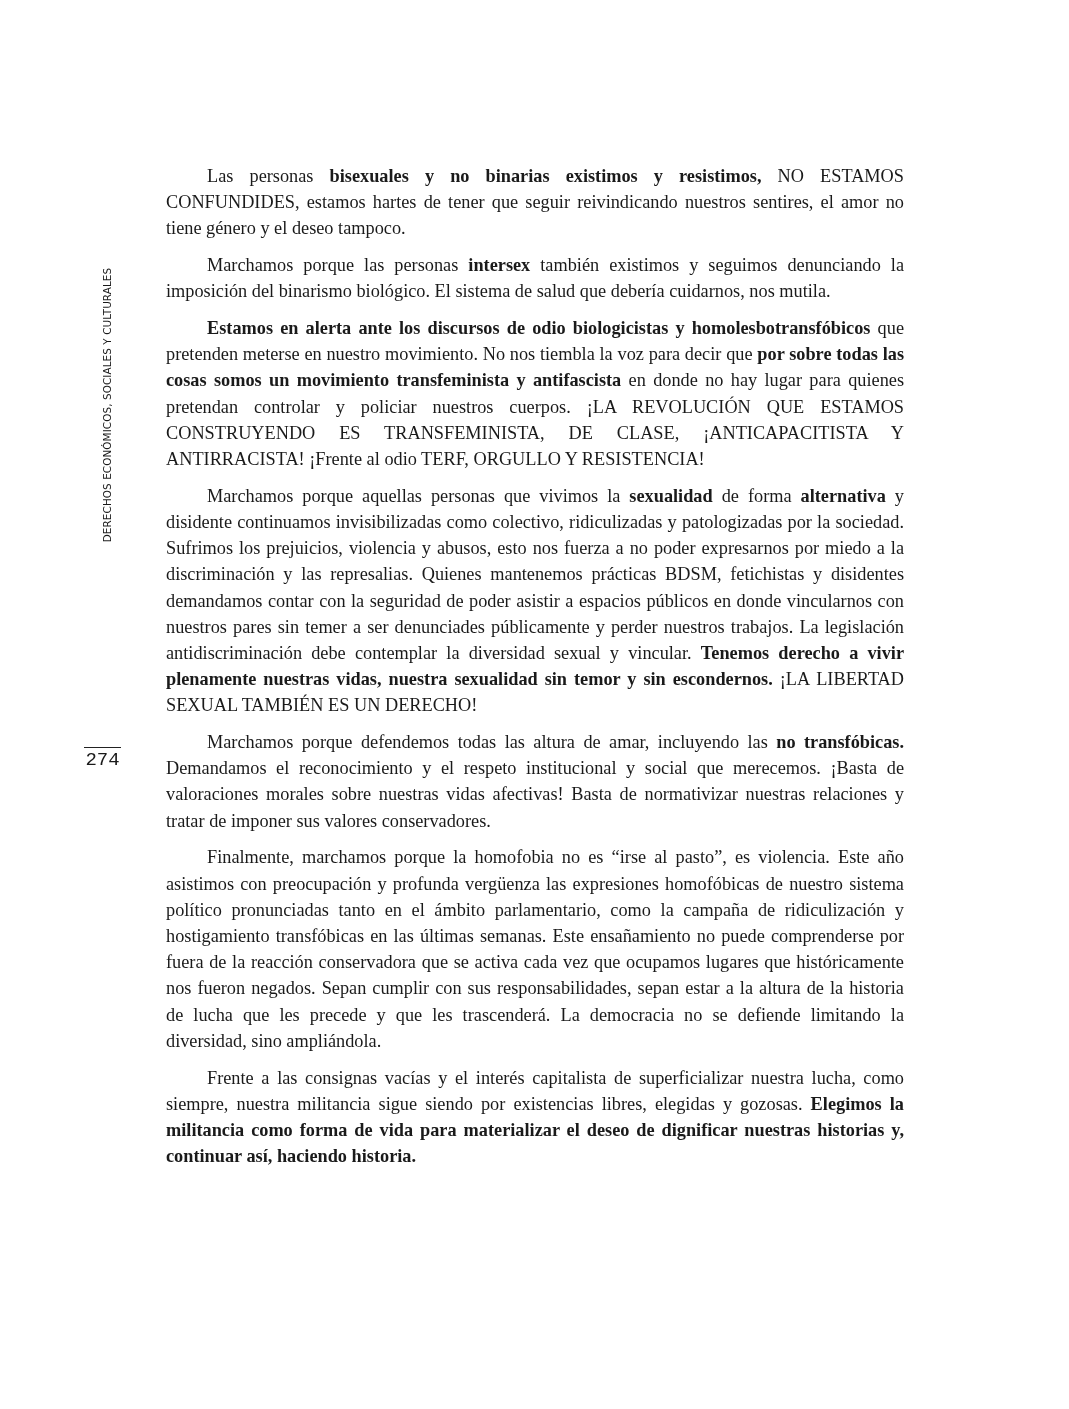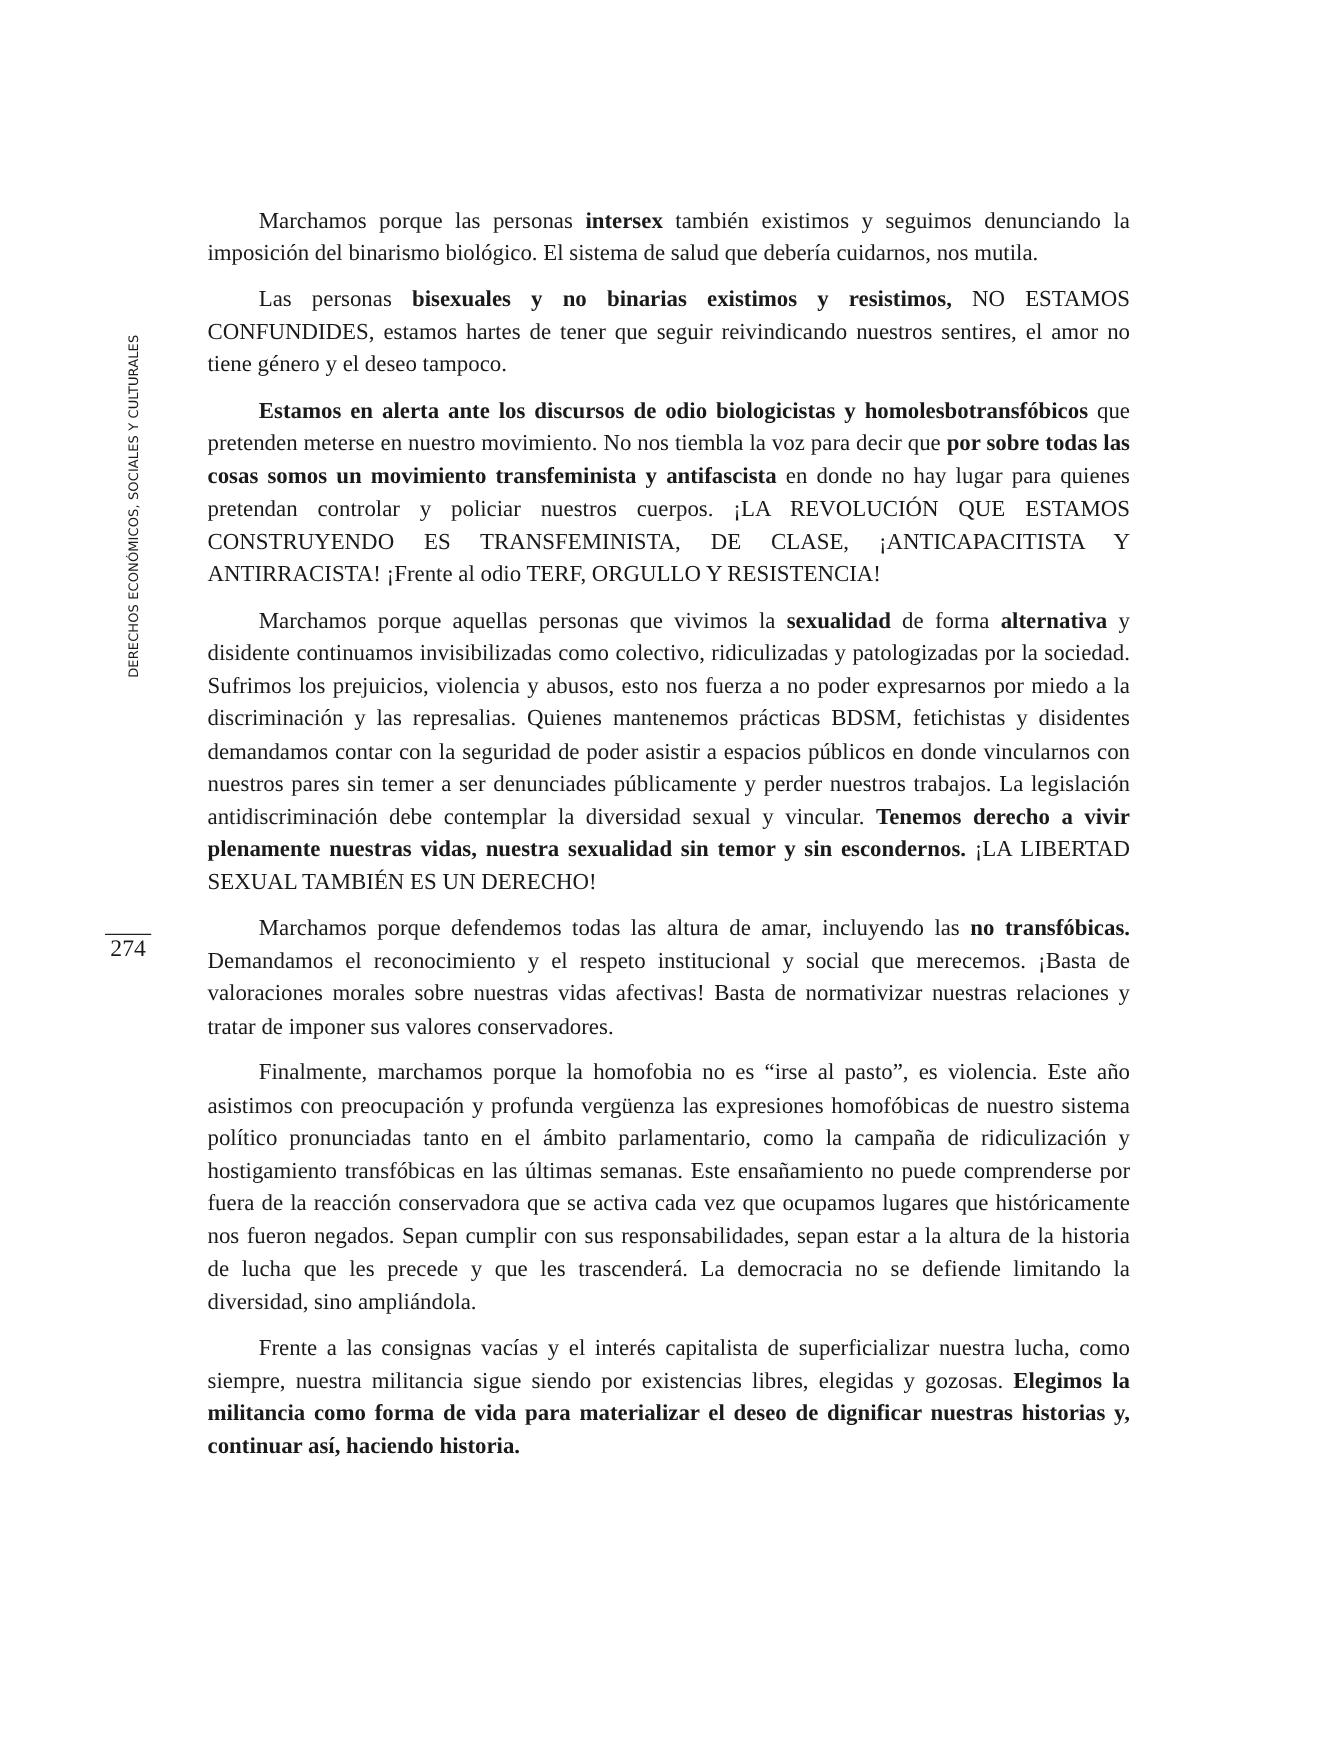--- a/index.html
+++ b/index.html
@@ -17,21 +17,21 @@
     white-space: nowrap;
     font-family: "DejaVu Sans", sans-serif;
     font-size: 10.4px;
     letter-spacing: 0.1px;
     color: #1a1a1a;
   }
   .folio-rule { position: absolute; left: 84px; top: 747px; width: 37px; height: 1px; background: #222; }
   .folio {
     position: absolute; left: 84px; top: 749px; width: 37px;
     text-align: center;
-    font-family: Liberation Serif, serif;
+    font-family: Liberation Mono, monospace;
     font-size: 19px; color: #1a1a1a;
   }
   .body-text {
     position: absolute;
     left: 166px; top: 163px;
     width: 738px;
     font-family: "Liberation Serif", serif;
     font-size: 18.3px;
     line-height: 26.2px;
     color: #1a1a1a;
@@ -46,21 +46,21 @@
 
 <div class="page">
   <div class="running-head">
     <span>DERECHOS ECONÓMICOS, SOCIALES Y CULTURALES</span>
   </div>
 
   <div class="folio-rule"></div>
   <div class="folio">274</div>
 
   <div class="body-text" id="body-text">
+    <p><span>Las personas </span><b>bisexuales y no binarias existimos y resistimos,</b><span> NO ESTAMOS CONFUNDIDES, estamos hartes de tener que seguir reivindicando nuestros sentires, el amor no tiene género y el deseo tampoco.</span></p>
     <p><span>Marchamos porque las personas </span><b>intersex</b><span> también existimos y seguimos denunciando la imposición del binarismo biológico. El sistema de salud que debería cuidarnos, nos mutila.</span></p>
-    <p><span>Las personas </span><b>bisexuales y no binarias existimos y resistimos,</b><span> NO ESTAMOS CONFUNDIDES, estamos hartes de tener que seguir reivindicando nuestros sentires, el amor no tiene género y el deseo tampoco.</span></p>
     <p><b>Estamos en alerta ante los discursos de odio biologicistas y homolesbotransfóbicos</b><span> que pretenden meterse en nuestro movimiento. No nos tiembla la voz para decir que </span><b>por sobre todas las cosas somos un movimiento transfeminista y antifascista</b><span> en donde no hay lugar para quienes pretendan controlar y policiar nuestros cuerpos. ¡LA REVOLUCIÓN QUE ESTAMOS CONSTRUYENDO ES TRANSFEMINISTA, DE CLASE, ¡ANTICAPACITISTA Y ANTIRRACISTA! ¡Frente al odio TERF, ORGULLO Y RESISTENCIA!</span></p>
     <p><span>Marchamos porque aquellas personas que vivimos la </span><b>sexualidad</b><span> de forma </span><b>alternativa</b><span> y disidente continuamos invisibilizadas como colectivo, ridiculizadas y patologizadas por la sociedad. Sufrimos los prejuicios, violencia y abusos, esto nos fuerza a no poder expresarnos por miedo a la discriminación y las represalias. Quienes mantenemos prácticas BDSM, fetichistas y disidentes demandamos contar con la seguridad de poder asistir a espacios públicos en donde vincularnos con nuestros pares sin temer a ser denunciades públicamente y perder nuestros trabajos. La legislación antidiscriminación debe contemplar la diversidad sexual y vincular. </span><b>Tenemos derecho a vivir plenamente nuestras vidas, nuestra sexualidad sin temor y sin escondernos.</b><span> ¡LA LIBERTAD SEXUAL TAMBIÉN ES UN DERECHO!</span></p>
     <p><span>Marchamos porque defendemos todas las altura de amar, incluyendo las </span><b>no transfóbicas.</b><span> Demandamos el reconocimiento y el respeto institucional y social que merecemos. ¡Basta de valoraciones morales sobre nuestras vidas afectivas! Basta de normativizar nuestras relaciones y tratar de imponer sus valores conservadores.</span></p>
     <p><span>Finalmente, marchamos porque la homofobia no es “irse al pasto”, es violencia. Este año asistimos con preocupación y profunda vergüenza las expresiones homofóbicas de nuestro sistema político pronunciadas tanto en el ámbito parlamentario, como la campaña de ridiculización y hostigamiento transfóbicas en las últimas semanas. Este ensañamiento no puede comprenderse por fuera de la reacción conservadora que se activa cada vez que ocupamos lugares que históricamente nos fueron negados. Sepan cumplir con sus responsabilidades, sepan estar a la altura de la historia de lucha que les precede y que les trascenderá. La democracia no se defiende limitando la diversidad, sino ampliándola.</span></p>
     <p><span>Frente a las consignas vacías y el interés capitalista de superficializar nuestra lucha, como siempre, nuestra militancia sigue siendo por existencias libres, elegidas y gozosas. </span><b>Elegimos la militancia como forma de vida para materializar el deseo de dignificar nuestras historias y, continuar así, haciendo historia.</b></p>
   </div>
 </div>
 
 </body></html>

